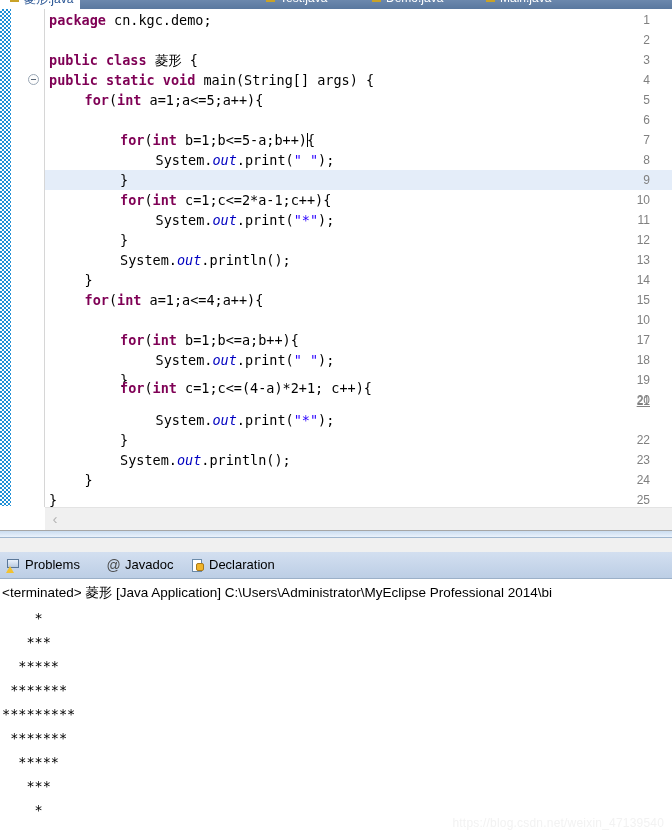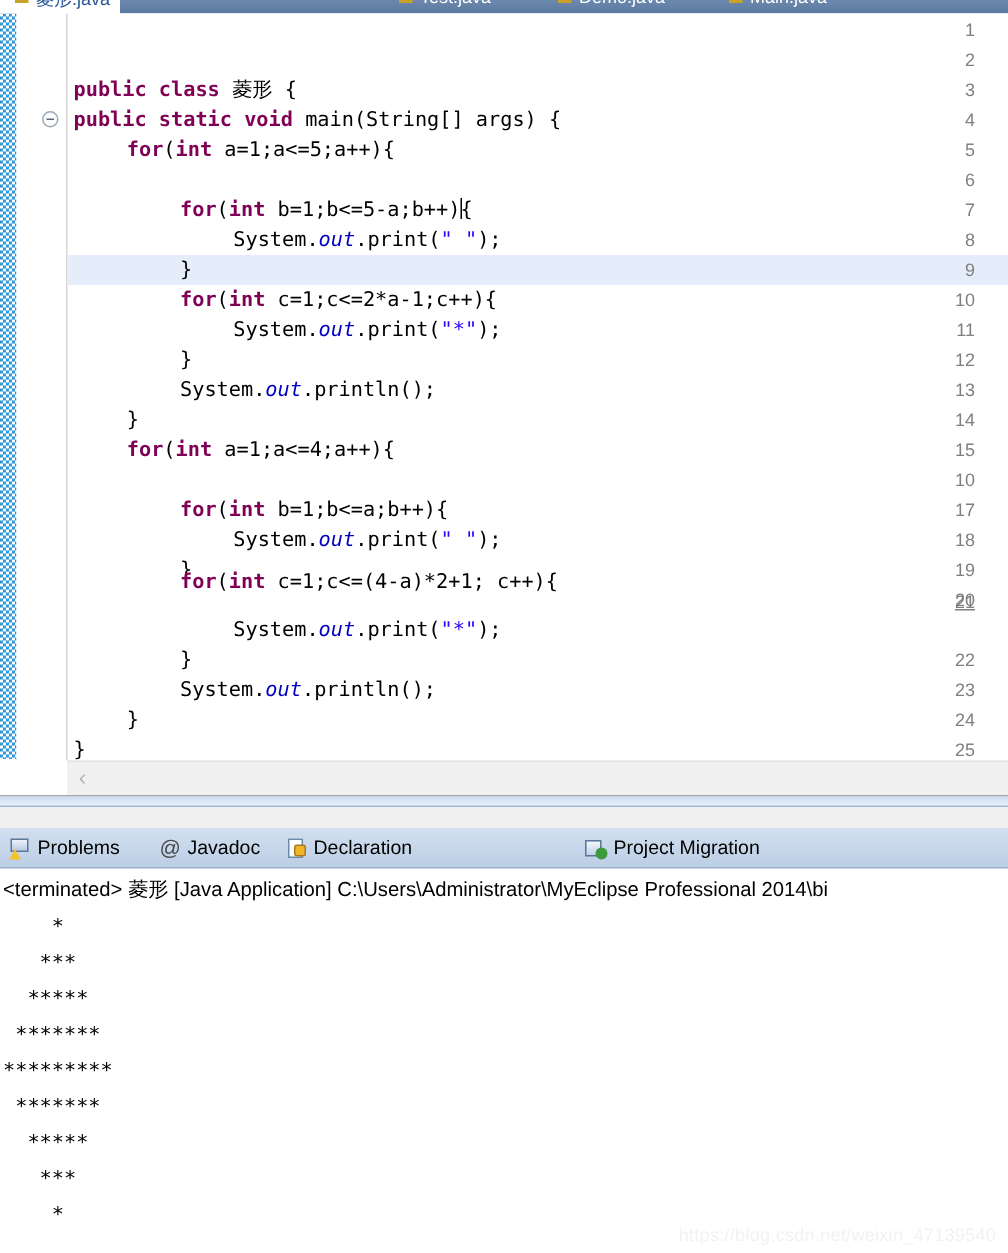--- a/index.html
+++ b/index.html
@@ -409,20 +409,21 @@
       <div class="lnum" style="top: 381px;">20</div>
       <div class="lnum" style="top: 382px; text-decoration: underline;">21</div>
       <div class="lnum" style="top: 421px;">22</div>
       <div class="lnum" style="top: 441px;">23</div>
       <div class="lnum" style="top: 461px;">24</div>
       <div class="lnum" style="top: 481px;">25</div>
       <div class="lnum" style="top: 501px;">26</div>
     </div>
 
   <div id="code-layer">
+      <div class="cline" style="top: 1px; padding-left: 4px;"><span class="kw">package</span><span> cn.kgc.demo;</span></div>
       <div class="cline" style="top: 21px; padding-left: 4px;"></div>
       <div class="cline" style="top: 61px; padding-left: 4px;"><span class="kw">public static void</span><span> main(String[] args) {</span></div>
       <div class="cline" style="top: 41px; padding-left: 4px;"><span class="kw">public class</span><span> 菱形 {</span></div>
       <div class="cline" style="top: 81px; padding-left: 39.5px;"><span class="kw">for</span><span>(</span><span class="kw">int</span><span> a=1;a&lt;=5;a++){</span></div>
       <div class="cline" style="top: 101px; padding-left: 4px;"></div>
       <div class="cline" style="top: 121px; padding-left: 75px;"><span class="kw">for</span><span>(</span><span class="kw">int</span><span> b=1;b&lt;=5-a;b++)</span><span class="caret"></span><span>{</span></div>
       <div class="cline" style="top: 141px; padding-left: 110.5px;"><span>System.</span><span class="fld">out</span><span>.print(</span><span class="str">" "</span><span>);</span></div>
       <div class="cline" style="top: 161px; padding-left: 75px;"><span>}</span></div>
       <div class="cline" style="top: 181px; padding-left: 75px;"><span class="kw">for</span><span>(</span><span class="kw">int</span><span> c=1;c&lt;=2*a-1;c++){</span></div>
       <div class="cline" style="top: 201px; padding-left: 110.5px;"><span>System.</span><span class="fld">out</span><span>.print(</span><span class="str">"*"</span><span>);</span></div>
@@ -462,24 +463,20 @@
         <span class="vtab-label">Problems</span>
       </div>
       <div class="vtab" style="left: 100px; width: 84px;">
         <span class="ico ico-javadoc">@</span>
         <span class="vtab-label">Javadoc</span>
       </div>
       <div class="vtab" style="left: 184px; width: 104px;">
         <span class="ico ico-declaration"></span>
         <span class="vtab-label">Declaration</span>
       </div>
-      <div class="vtab" style="left: 384px; width: 136px;">
-        <span class="ico ico-migration"></span>
-        <span class="vtab-label">Project Migration</span>
-      </div>
     </div>
 
   <div id="console-process-line">&lt;terminated&gt; 菱形 [Java Application] C:\Users\Administrator\MyEclipse Professional 2014\bi</div>
 
   <div id="console-output">
       <div class="oline">    *</div>
       <div class="oline">   ***</div>
       <div class="oline">  *****</div>
       <div class="oline"> *******</div>
       <div class="oline">*********</div>

